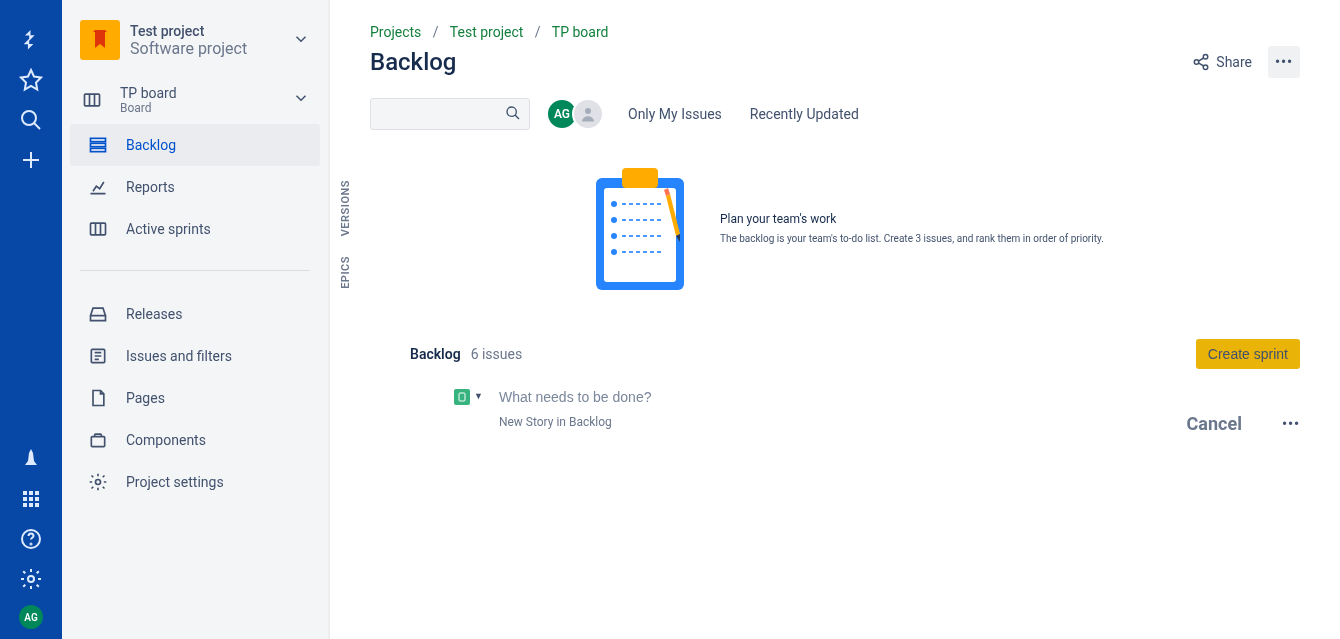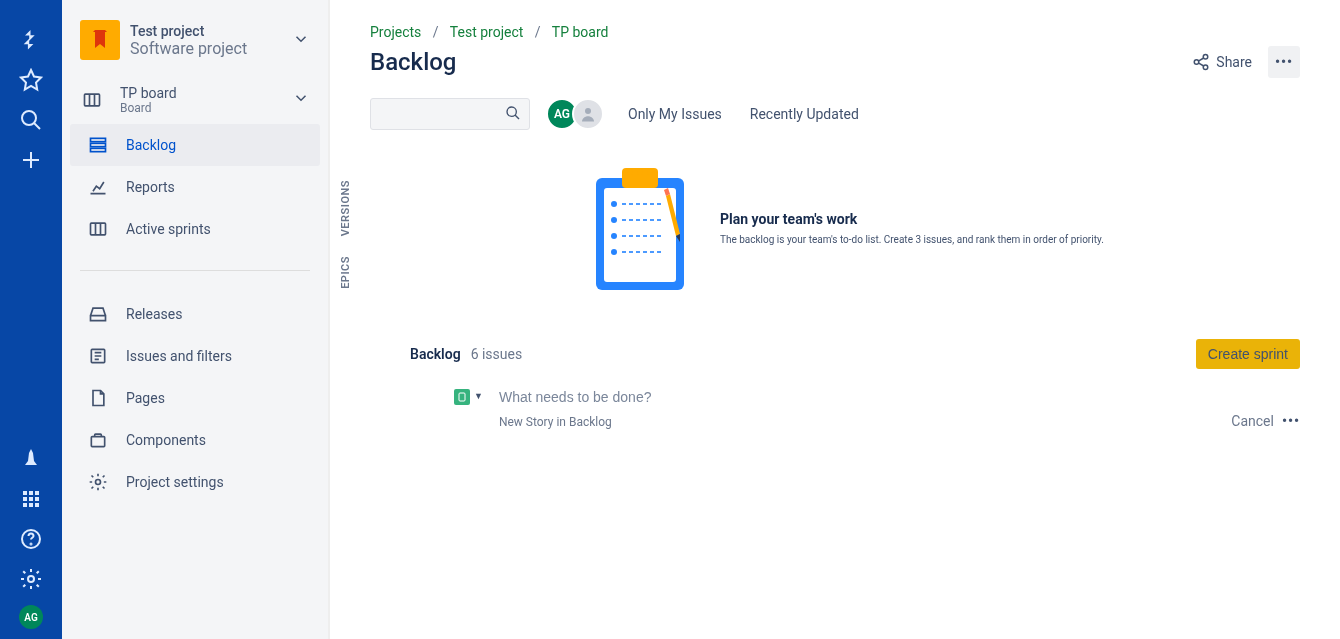--- a/index.html
+++ b/index.html
@@ -58,37 +58,37 @@
 .filter-link { color: #42526E; cursor: pointer; margin-right: 28px; }
 
 
 .vtabs { position: absolute; left: 5px; top: 170px; display: flex; flex-direction: column; align-items: center; }
 .vtab { writing-mode: vertical-rl; transform: rotate(180deg); font-size: 11px; font-weight: 600; color: #6B778C; letter-spacing: 0.5px; padding: 10px 4px; cursor: pointer; }
 
 
 .content-body { margin-left: 40px; }
 .empty-state { display: flex; align-items: center; padding: 10px 0 20px 180px; }
 .empty-illustration { margin-right: 30px; flex-shrink: 0; }
-.empty-text h4 { font-size: 14px; font-weight: 700; color: #172B4D; margin-bottom: 6px; }
+.empty-text h4 { font-size: 12px; font-weight: 400; color: #172B4D; margin-bottom: 6px; }
 .empty-text p { font-size: 10px; color: #42526E; line-height: 1.45; max-width: 500px; }
 
 .backlog-header { display: flex; align-items: center; padding: 24px 0 8px 0; }
 .backlog-title { font-weight: 600; color: #172B4D; margin-right: 10px; }
 .issue-count { color: #6B778C; }
 .create-sprint { margin-left: auto; background: #eab308; border: none; padding: 7px 12px; border-radius: 3px; cursor: pointer; color: #42526E; font-size: 14px; }
 
 .issue-create { display: flex; align-items: flex-start; padding: 8px 0 0 44px; }
 .issue-type { width: 16px; height: 16px; background: #36B37E; border-radius: 2px; margin-right: 4px; display: flex; align-items: center; justify-content: center; margin-top: 4px; }
 .issue-type-dd { color: #42526E; font-size: 9px; margin-right: 16px; margin-top: 6px; cursor: pointer; }
 .issue-input-wrap { flex: 1; }
 .issue-input { border: none; outline: none; font-size: 14px; color: #172B4D; width: 100%; padding: 4px 0; }
 .issue-input::placeholder { color: #7A869A; }
 .issue-sub { font-size: 12px; color: #6B778C; margin-top: 6px; display: block; }
 .issue-actions { display: flex; align-items: center; margin-top: 28px; }
-.cancel-link { color: #6B778C; cursor: pointer; margin-right: 8px; font-size: 14px; }
+.cancel-link { color: #6B778C; cursor: pointer; margin-right: 40px; font-size: 18px; font-weight: bold; }
 .issue-more { color: #42526E; font-weight: bold; letter-spacing: 1px; cursor: pointer; }
 </style>
 </head>
 <body>
 
 <div class="global-nav">
   <div class="gn-item">
     <svg viewBox="0 0 24 24" fill="currentColor">
         <path d="M11.5 2L6 7.5h4.2v3.3L4.7 16.3h4.2v5.2L14.4 16h-4.2v-3.3l5.5-5.5h-4.2V2z"></path>
       </svg>

